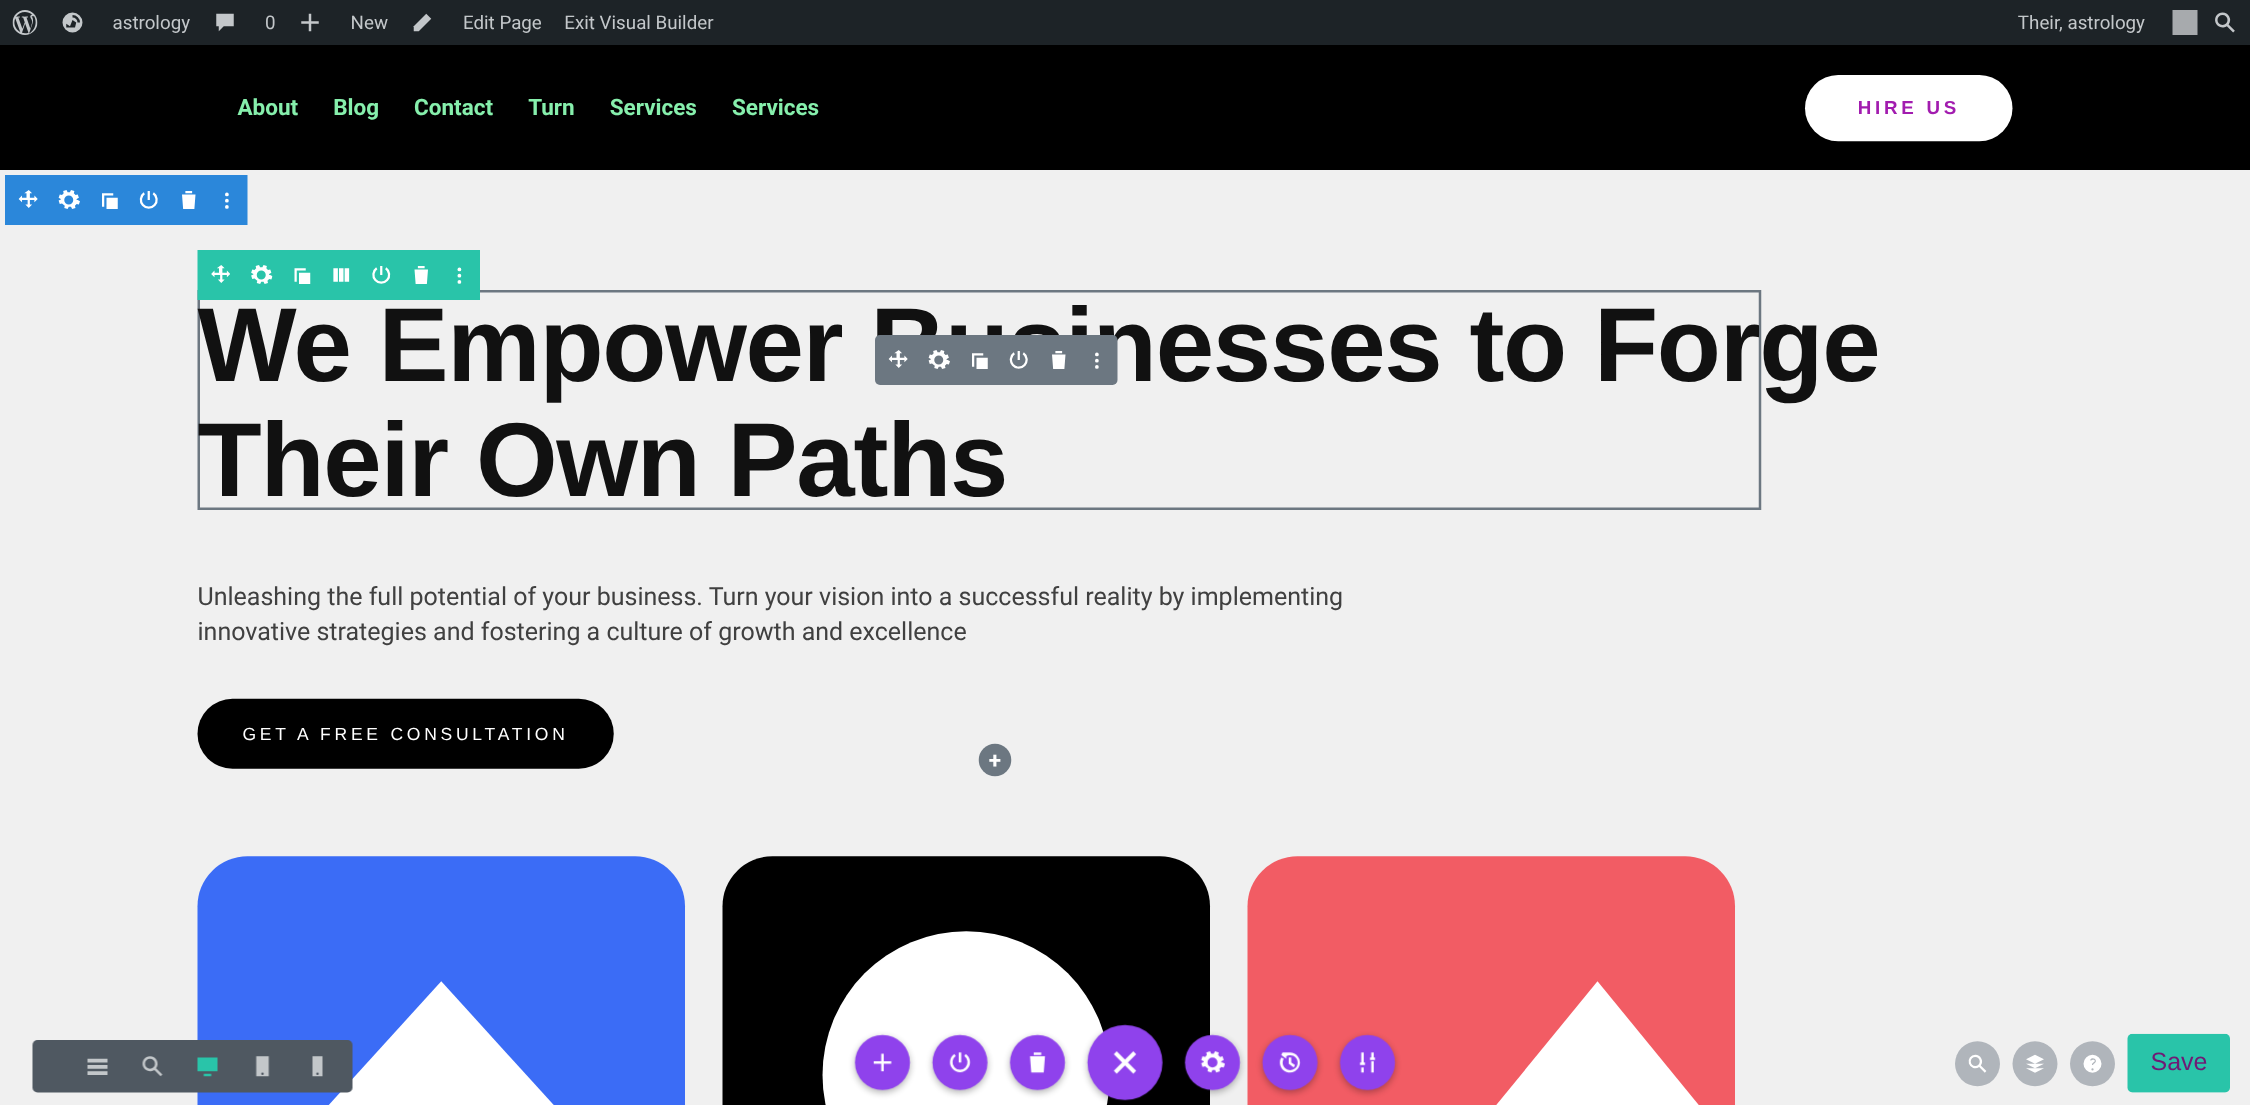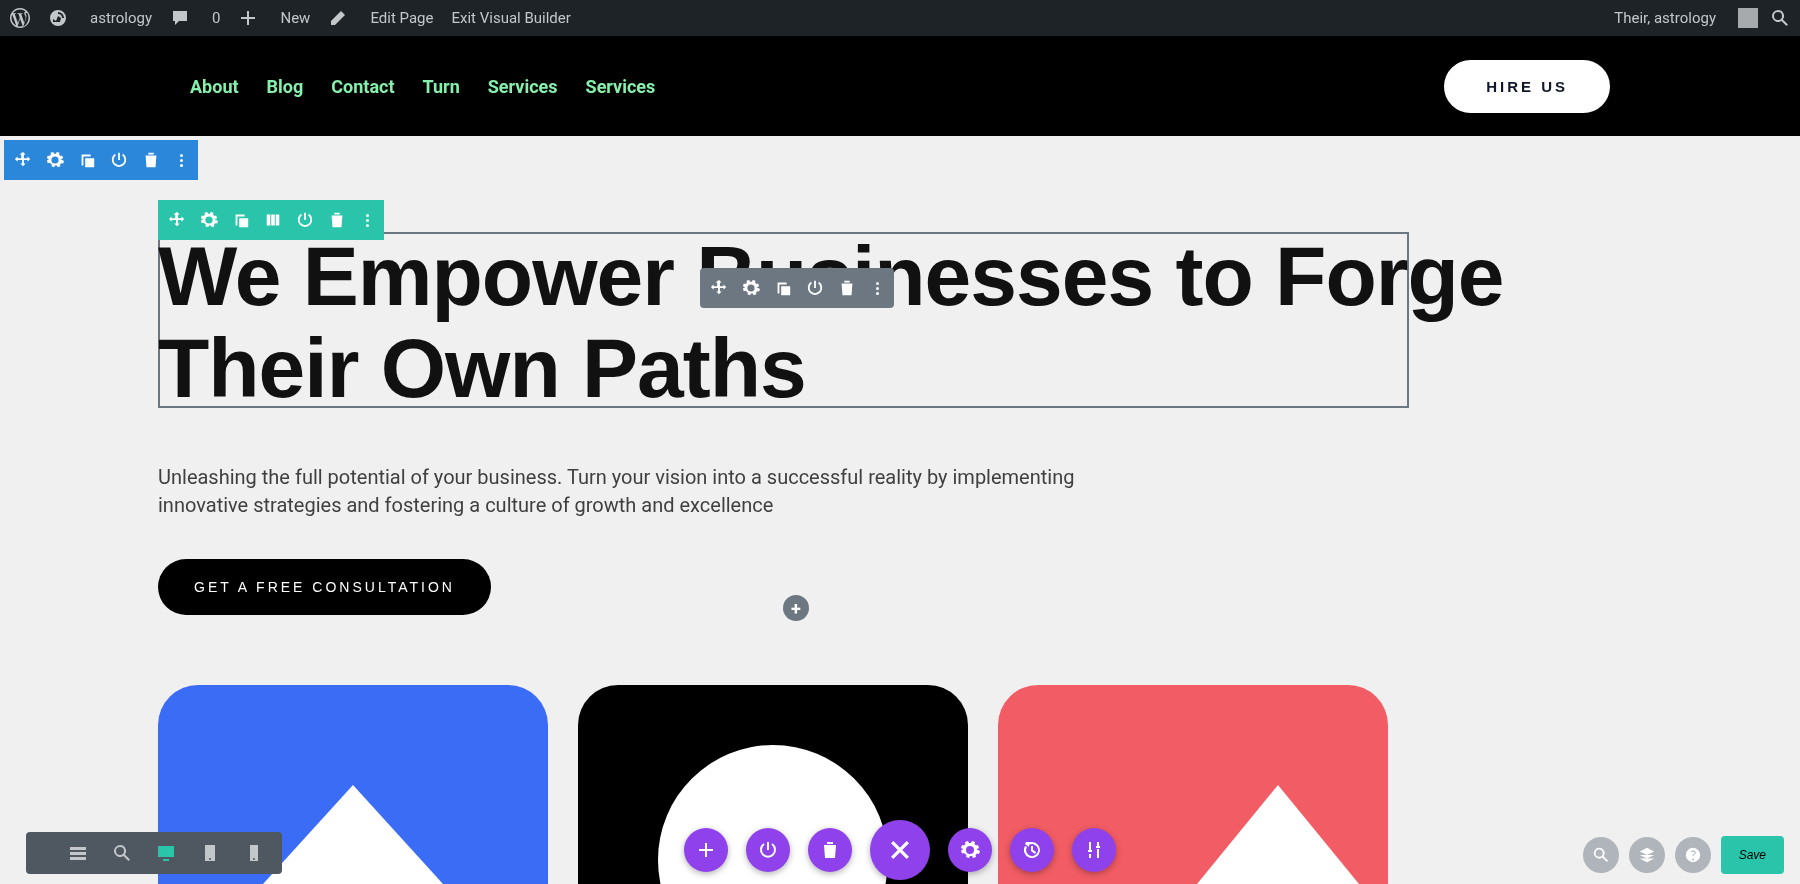--- a/index.html
+++ b/index.html
@@ -10,21 +10,21 @@
 .wp-adminbar .left { display: flex; align-items: center; gap: 18px; }
 .wp-adminbar .right { margin-left: auto; display: flex; align-items: center; gap: 12px; }
 .wp-adminbar .item { display: flex; align-items: center; gap: 22px; cursor: pointer; }
 .wp-adminbar svg { width: 20px; height: 20px; fill: #c3c7ca; }
 .wp-adminbar .avatar { width: 20px; height: 20px; background: #a7aaad; }
 
 
 .site-nav { background: #000; height: 100px; display: flex; align-items: center; padding: 0 190px; }
 .site-nav .menu { display: flex; gap: 28px; }
 .site-nav .menu a { color: #86efac; text-decoration: none; font-size: 18px; font-weight: 700; }
-.site-nav .hire { margin-left: auto; background: #fff; color: #0f172a; border: none; padding: 18px 42px; border-radius: 40px; font-weight: 700; letter-spacing: 3px; font-size: 15px; cursor: pointer; }
+.site-nav .hire { margin-left: auto; background: #fff; color: #a21caf; border: none; padding: 18px 42px; border-radius: 40px; font-weight: 700; letter-spacing: 3px; font-size: 15px; cursor: pointer; }
 
 
 .page { padding: 0 158px; position: relative; }
 
 
 .tb { position: absolute; display: flex; align-items: center; height: 40px; padding: 0 10px; gap: 14px; border-radius: 0; }
 .tb-blue { background: #2b87da; left: 4px; top: 140px; }
 .tb-green { background: #29c4a9; left: 158px; top: 200px; z-index: 3; }
 .tb-gray { background: #6c7781; left: 700px; top: 268px; z-index: 5; border-radius: 4px; }
 .tb svg, .tb .ic { width: 18px; height: 18px; fill: #fff; color:#fff; cursor: pointer; }
@@ -64,21 +64,21 @@
 .ctl-center { position: fixed; left: 50%; transform: translateX(-50%); bottom: 4px; display: flex; align-items: center; gap: 18px; }
 .pbtn { width: 44px; height: 44px; background: #8f42ec; border-radius: 50%; display:flex; align-items:center; justify-content:center; cursor:pointer; box-shadow: 0 2px 6px rgba(0,0,0,.3); }
 .pbtn.big { width: 60px; height: 60px; }
 .pbtn svg { width: 20px; height: 20px; fill:#fff; }
 .pbtn.big svg { width: 26px; height: 26px; }
 
 
 .ctl-right { position: fixed; right: 16px; bottom: 10px; display: flex; align-items: center; gap: 10px; }
 .gbtn { width: 36px; height: 36px; background: #b0b5bb; border-radius: 50%; display:flex; align-items:center; justify-content:center; cursor:pointer; }
 .gbtn svg{width:18px;height:18px;fill:#fff;}
-.save-btn { background: #29c4a9; color: #000000; border: none; padding: 12px 18px; border-radius: 4px; font-size: 12px; cursor: pointer; font-style: italic; }
+.save-btn { background: #29c4a9; color: #701a75; border: none; padding: 12px 18px; border-radius: 4px; font-size: 20px; cursor: pointer; }
 </style>
 </head>
 <body>
 
 <div class="wp-adminbar">
   <div class="left">
     <div class="item">
       <svg viewBox="0 0 20 20">
           <path d="M10 0C4.5 0 0 4.5 0 10s4.5 10 10 10 10-4.5 10-10S15.5 0 10 0zM1.5 10c0-1.2.3-2.4.7-3.4l4 11C3.5 16 1.5 13.2 1.5 10zm8.5 8.5c-.8 0-1.6-.1-2.4-.3l2.5-7.4 2.6 7.2c0 .1 0 .1.1.1-.9.3-1.8.4-2.8.4zm1.2-12.5c.5 0 1-.1 1-.1.5 0 .4-.7 0-.7 0 0-1.4.1-2.3.1-.8 0-2.2-.1-2.2-.1-.5 0-.5.7-.1.7 0 0 .4.1.9.1l1.3 3.7L7.9 15 4.7 6c.5 0 1-.1 1-.1.5 0 .4-.7 0-.7 0 0-1.4.1-2.3.1h-.5C4.4 2.9 7 1.5 10 1.5c2.2 0 4.2.8 5.7 2.2h-.1c-.8 0-1.4.7-1.4 1.5 0 .7.4 1.3.8 2 .3.5.7 1.3.7 2.3 0 .7-.3 1.5-.6 2.7l-.8 2.8-3.1-9zm6.1-1.1c.8 1.5 1.2 3.1 1.2 4.9 0 3.9-2.1 7.3-5.3 9.1l2.6-7.5c.5-1.2.6-2.2.6-3 .1-1.3-.3-2.5-1.1-3.5z"></path>
         </svg>

